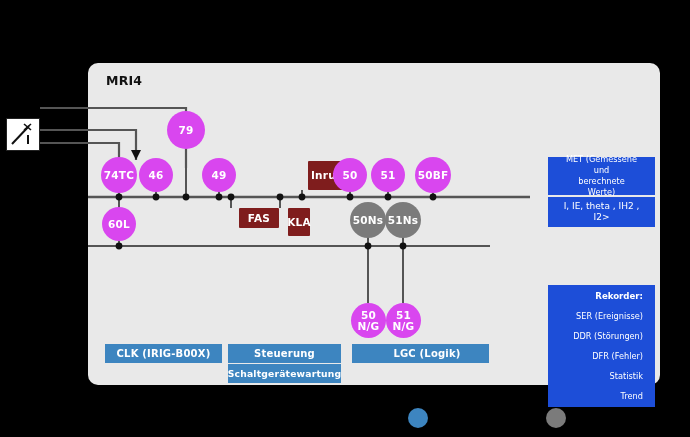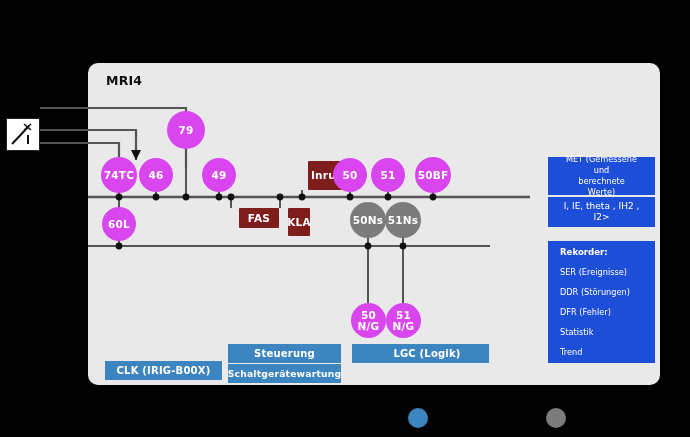--- a/index.html
+++ b/index.html
@@ -53,21 +53,21 @@
   
   .info-panel{
     position:absolute;background:#1d4ed8;color:#ffffff;
     box-sizing:border-box;padding:5px 12px;
     font-size:8.6px;line-height:11px;text-align:center;
   }
   .info-panel .ip-title{font-weight:bold;font-size:8.6px;}
   .info-panel .ip-line{font-size:8.2px;}
   .info-panel.met{display:flex;align-items:center;justify-content:center;}
   .info-panel.meas{display:flex;align-items:center;justify-content:center;font-size:9px;}
-  .info-panel.rek{display:flex;flex-direction:column;align-items:flex-start;justify-content:center;gap:9px;}
+  .info-panel.rek{display:flex;flex-direction:column;align-items:flex-end;justify-content:center;gap:9px;margin-top:44px;}
 
   
   .legend-dot{position:absolute;width:20px;height:20px;border-radius:50%;}
 </style>
 </head>
 <body>
 
 <div id="stage">
 
   <div class="switch-symbol">
@@ -145,21 +145,21 @@
   <div class="node rrect" style="left:211px;top:208px;width:40px;height:20px;">FAS</div>
   <div class="node rrect" style="left:260px;top:208px;width:22px;height:28px;">KLA</div>
   <div class="node circle gray" style="left:350px;top:202px;width:36px;height:36px;">50Ns</div>
   <div class="node circle gray" style="left:385px;top:202px;width:36px;height:36px;">51Ns</div>
 
   <div class="node circle" style="left:351px;top:303px;width:35px;height:35px;white-space:pre;">50
 N/G</div>
   <div class="node circle" style="left:386px;top:303px;width:35px;height:35px;white-space:pre;">51
 N/G</div>
 
-  <div class="btn-block" style="left:105px;top:361px;width:117px;height:19px;">CLK (IRIG-B00X)</div>
+  <div class="btn-block" style="left:105px;top:344px;width:117px;height:19px;">CLK (IRIG-B00X)</div>
   <div class="btn-block" style="left:228px;top:344px;width:113px;height:19px;">Steuerung</div>
   <div class="btn-block" style="left:228px;top:364px;width:113px;height:19px;font-size:9.2px;">Schaltgerätewartung</div>
   <div class="btn-block" style="left:352px;top:344px;width:137px;height:19px;padding-left:13px;">LGC (Logik)</div>
 
   <div class="info-panel met" style="left:548px;top:157px;width:107px;height:38px;">
     <div>
       <div class="ip-line">MET (Gemessene und</div>
       <div class="ip-line">berechnete</div>
       <div class="ip-line">Werte)</div>
     </div>

